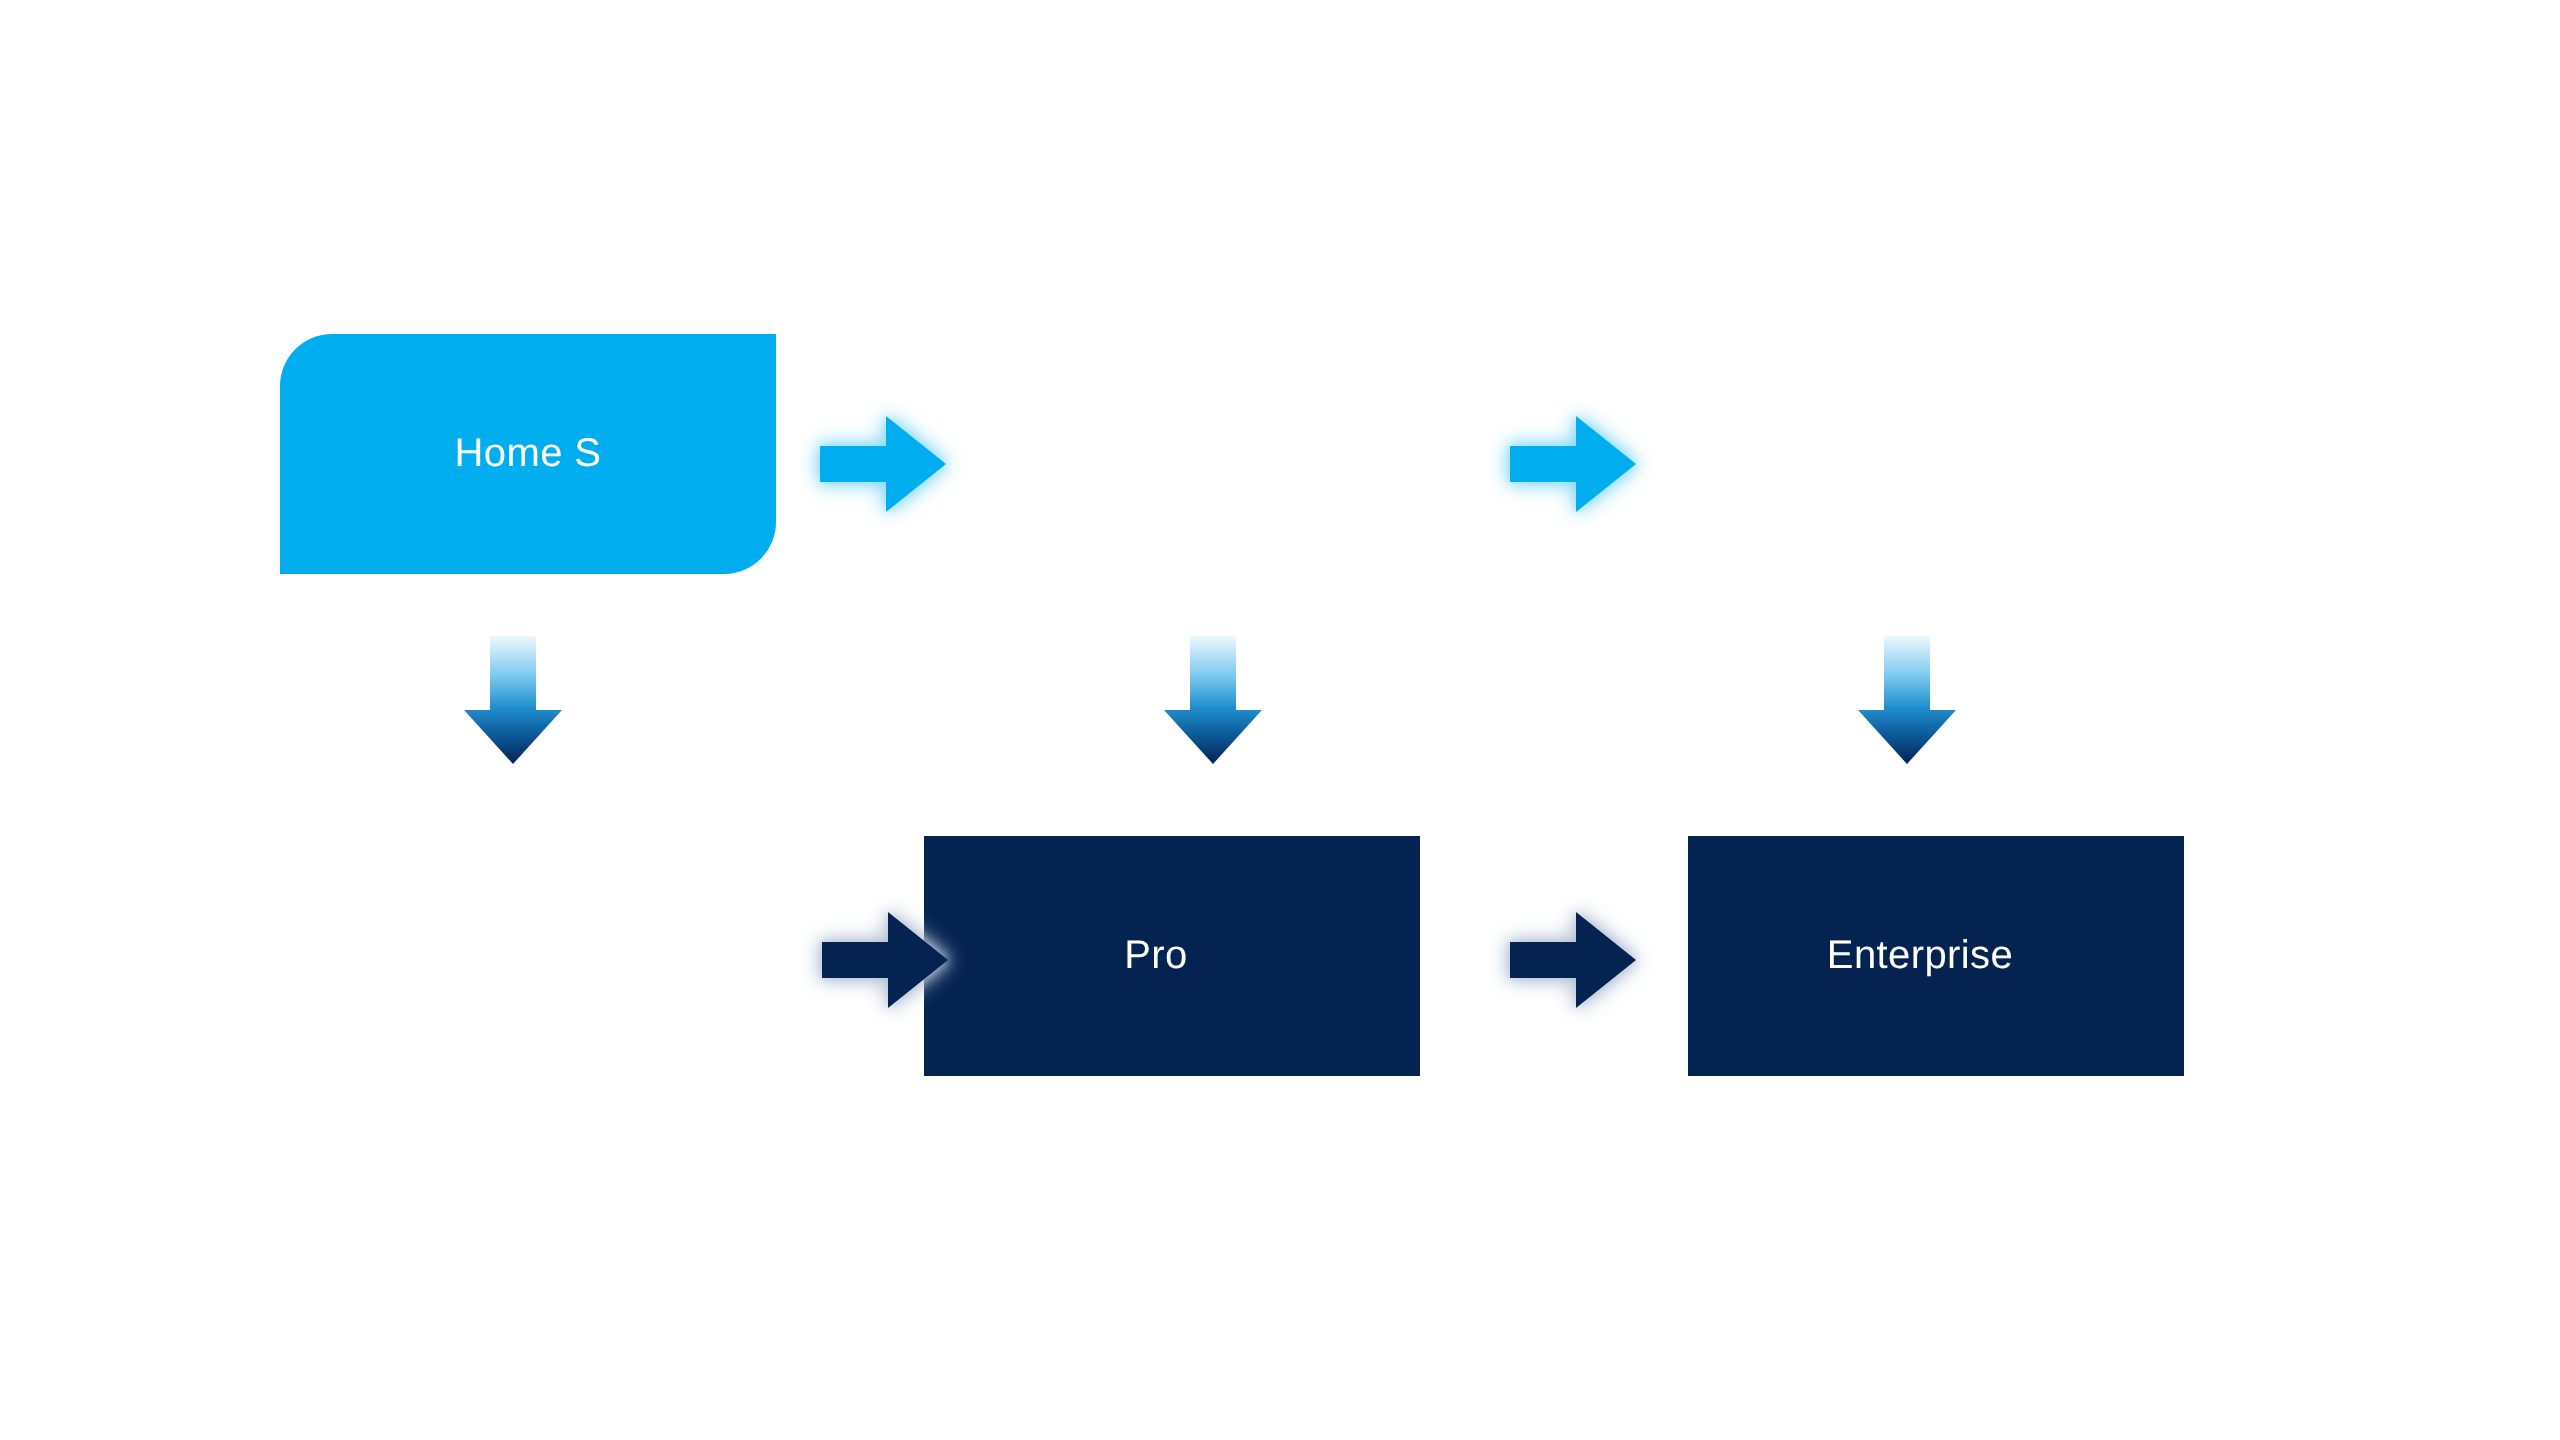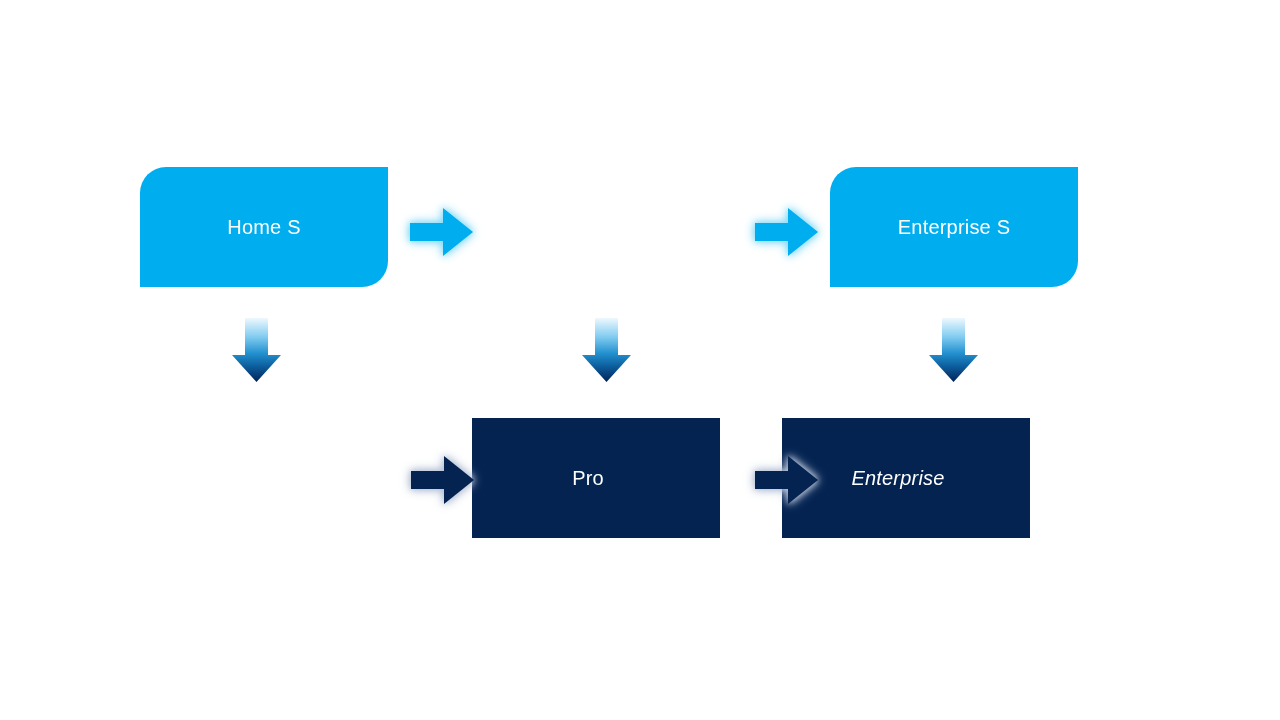--- a/index.html
+++ b/index.html
@@ -38,22 +38,22 @@
     font-weight: 400;
     letter-spacing: 0.2px;
     white-space: nowrap;
   }
   .box-dark .label { transform: translateX(-8px); }
 
   .b-t1 { left: 140px; top: 167px; }
   .b-t2 { left: 485px; top: 167px; }
   .b-t3 { left: 830px; top: 167px; }
   .b-b1 { left: 140px; top: 418px; }
-  .b-b2 { left: 472px; top: 418px; }
-  .b-b3 { left: 782px; top: 418px; font-style: italic; }
+  .b-b2 { left: 462px; top: 418px; }
+  .b-b3 { left: 844px; top: 418px; }
 
   
   .ra-wrap {
     position: absolute;
     width: 63px;
     height: 48px;
   }
   .ra-wrap.light-glow {
     filter: drop-shadow(0 0 3px var(--light-glow, #8ddcf8))
             drop-shadow(0 0 5px var(--light-glow, #8ddcf8));
@@ -93,23 +93,20 @@
   .da-3 { left: 929px; top: 318px; }
 </style>
 </head>
 <body>
 
 <div class="canvas">
 
   <div class="box box-light b-t1">
     <span class="label">Home S</span>
   </div>
-  <div class="box box-light b-t3">
-    <span class="label">Enterprise S</span>
-  </div>
 
   <div class="ra-wrap light-glow ra-t1">
     <div class="right-arrow fill-light"></div>
   </div>
   <div class="ra-wrap light-glow ra-t2">
     <div class="right-arrow fill-light"></div>
   </div>
 
   <div class="down-arrow da-1"></div>
   <div class="down-arrow da-2"></div>

